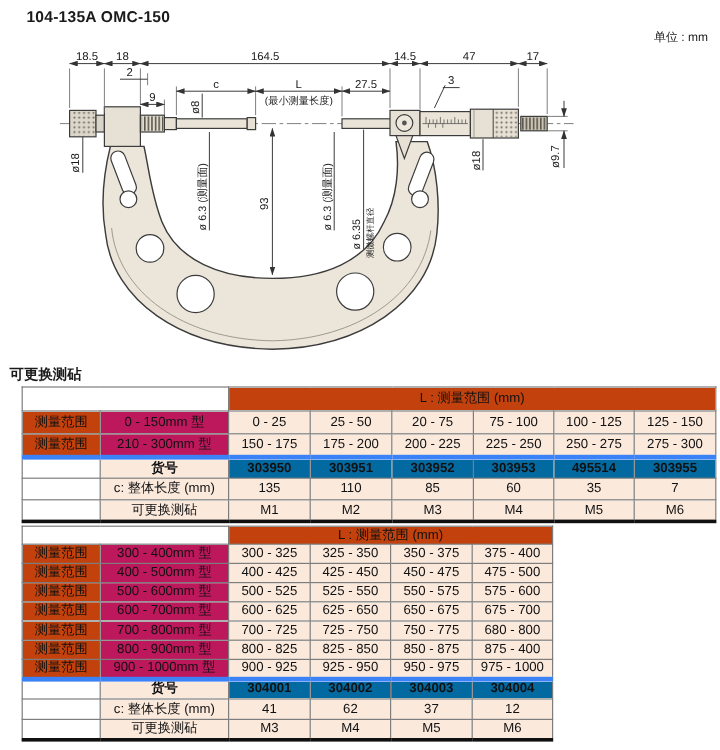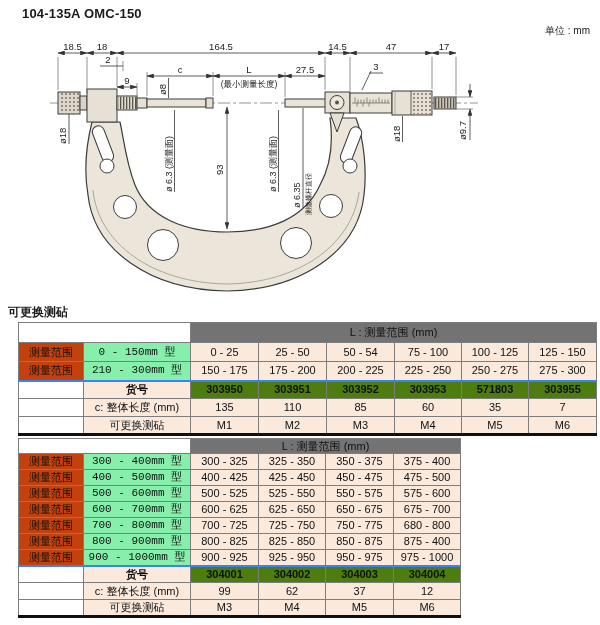--- a/index.html
+++ b/index.html
@@ -3,31 +3,31 @@
 <meta charset="utf-8">
 <style>
   html,body{margin:0;padding:0;background:#fff;}
   body{width:600px;height:625px;font-family:"Liberation Sans","DejaVu Sans",sans-serif;color:#1a1a1a;position:relative;overflow:hidden;}
   #page-title{position:absolute;left:22px;top:6px;font-size:13px;font-weight:bold;letter-spacing:.2px;}
   #unit-label{position:absolute;right:10px;top:24px;font-size:10px;}
   #drawing{position:absolute;left:0;top:40px;}
   #section-heading{position:absolute;left:8px;top:304px;font-size:12px;font-weight:bold;}
   table.t{position:absolute;border-collapse:collapse;table-layout:fixed;font-size:11px;color:#111;}
   table.t td{border:1px solid #7d7d7d;text-align:center;padding:0;line-height:1;overflow:hidden;white-space:nowrap;}
-  td.band{background:#737373;border-top:2.5px solid #101010;border-bottom:1.2px solid #333;}
+  td.band{background:#c2410c;border-top:2.5px solid #101010;border-bottom:1.2px solid #333;}
   td.bandblank{border:none;background:#fff;}
   td.c1{background:#c2410c;}
-  td.c2{background:#86efac;font-family:Liberation Mono, monospace;}
+  td.c2{background:#be185d;}
   td.v{background:#FBE9DC;}
-  td.vb{background:#4d7c0f;font-weight:bold;}
+  td.vb{background:#0369a1;font-weight:bold;}
   td.lab{background:#FBE9DC;text-align:right;padding-right:5px;border-left:none;}
   td.lab.bold{font-weight:bold;}
   td.blank{background:#fff;border-left:none;border-right:none;border-top:none;border-bottom:none;}
   tr.first td{border-top:1.5px solid #2a2a2a;}
-  tr.num td{border-top:2px solid #3b82f6;}
+  tr.num td{border-top:4px solid #3b82f6;}
   tr.last td{border-bottom:3px solid #101010;}
   #t1{left:18px;top:322px;width:578px;}
   #t2{left:18px;top:438px;width:442px;}
 </style>
 </head>
 <body>
 
 <div id="page-title">104-135A  OMC-150</div>
 <div id="unit-label">单位 : mm</div>
 
@@ -202,21 +202,21 @@
   <tbody>
       <tr style="height:20px">
     <td class="bandblank" colspan="2"></td>
     <td class="band" colspan="6">L : 测量范围 (mm)</td>
   </tr>
   <tr class="first" style="height:19px">
     <td class="c1">测量范围</td>
     <td class="c2">0 - 150mm 型</td>
     <td class="v">0 - 25</td>
     <td class="v">25 - 50</td>
-    <td class="v">50 - 54</td>
+    <td class="v">20 - 75</td>
     <td class="v">75 - 100</td>
     <td class="v">100 - 125</td>
     <td class="v">125 - 150</td>
   </tr>
   <tr style="height:19px">
     <td class="c1">测量范围</td>
     <td class="c2">210 - 300mm 型</td>
     <td class="v">150 - 175</td>
     <td class="v">175 - 200</td>
     <td class="v">200 - 225</td>
@@ -224,21 +224,21 @@
     <td class="v">250 - 275</td>
     <td class="v">275 - 300</td>
   </tr>
   <tr class="num" style="height:18px">
     <td class="blank"></td>
     <td class="lab bold">货号</td>
     <td class="vb">303950</td>
     <td class="vb">303951</td>
     <td class="vb">303952</td>
     <td class="vb">303953</td>
-    <td class="vb">571803</td>
+    <td class="vb">495514</td>
     <td class="vb">303955</td>
   </tr>
   <tr style="height:18px">
     <td class="blank"></td>
     <td class="lab">c: 整体长度 (mm)</td>
     <td class="v">135</td>
     <td class="v">110</td>
     <td class="v">85</td>
     <td class="v">60</td>
     <td class="v">35</td>
@@ -331,21 +331,21 @@
     <td class="blank"></td>
     <td class="lab bold">货号</td>
     <td class="vb">304001</td>
     <td class="vb">304002</td>
     <td class="vb">304003</td>
     <td class="vb">304004</td>
   </tr>
   <tr style="height:17px">
     <td class="blank"></td>
     <td class="lab">c: 整体长度 (mm)</td>
-    <td class="v">99</td>
+    <td class="v">41</td>
     <td class="v">62</td>
     <td class="v">37</td>
     <td class="v">12</td>
   </tr>
   <tr class="last" style="height:17px">
     <td class="blank"></td>
     <td class="lab">可更换测砧</td>
     <td class="v">M3</td>
     <td class="v">M4</td>
     <td class="v">M5</td>

